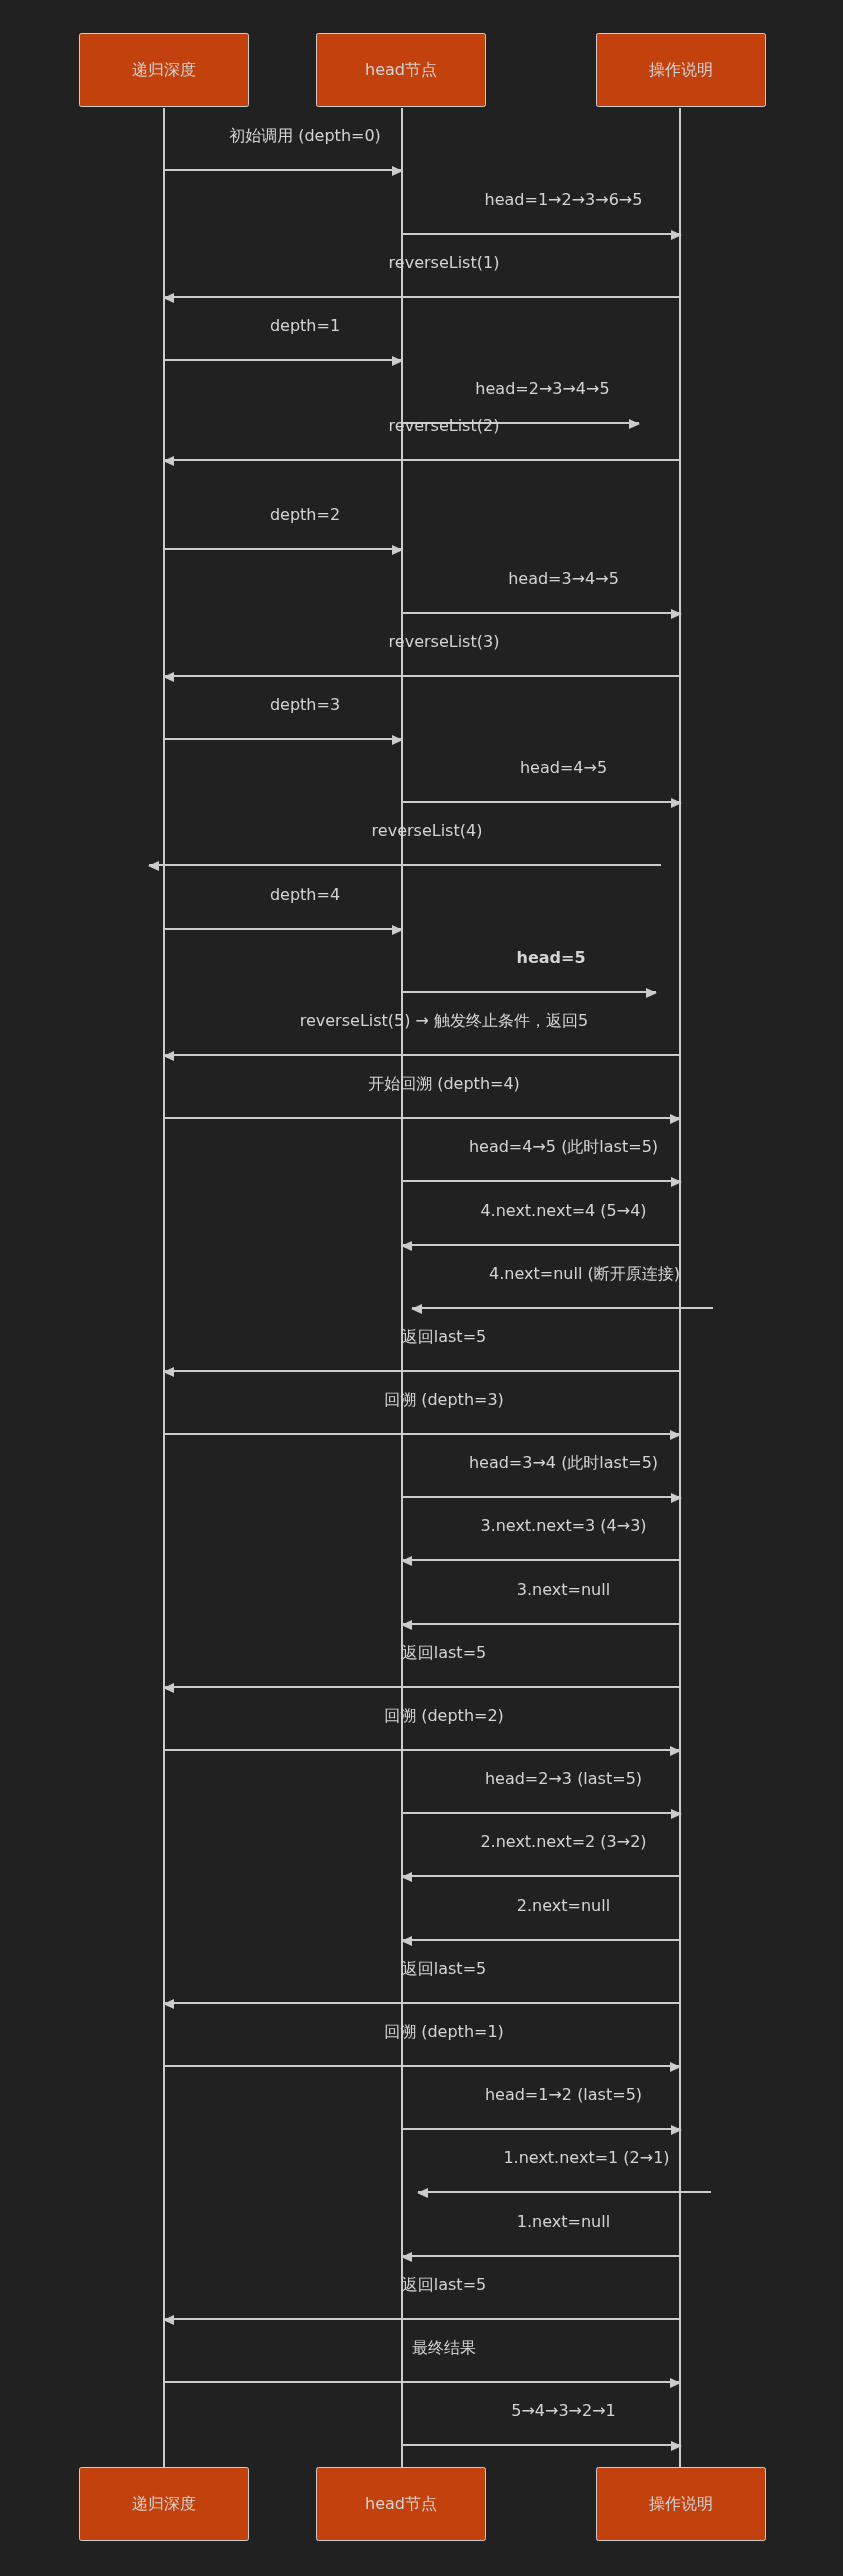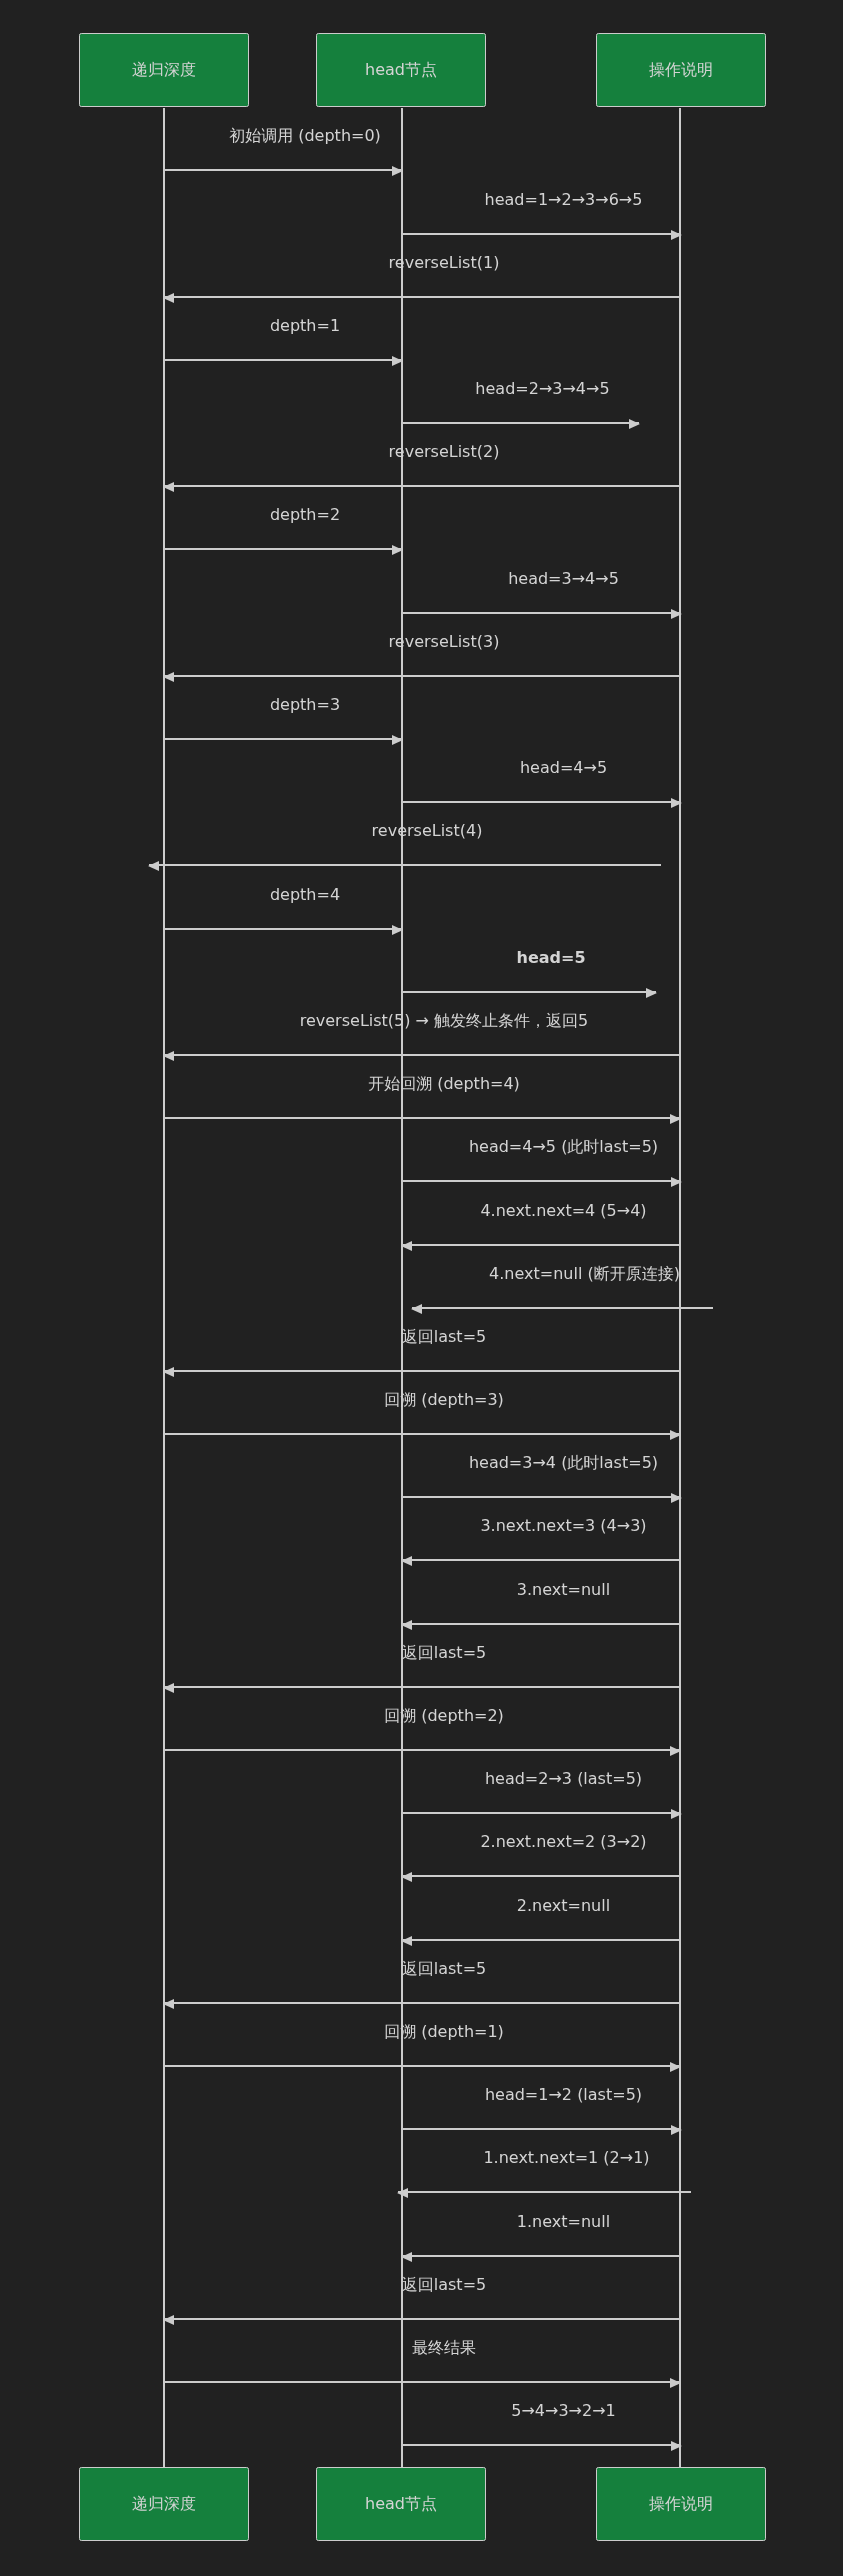--- a/index.html
+++ b/index.html
@@ -14,21 +14,21 @@
     overflow: hidden;
     font-family: "DejaVu Sans", "Liberation Sans", sans-serif;
     color: #d4d4d4;
   }
   .actor {
     position: absolute;
     width: 168px;
     height: 72px;
     border: 1.1px solid #cccccc;
     border-radius: 2.3px;
-    background: #15803d;
+    background: #c2410c;
     display: flex;
     align-items: center;
     justify-content: center;
     font-size: 16px;
     color: #d4d4d4;
     box-sizing: content-box;
   }
   .lifeline {
     position: absolute;
     width: 1.7px;
@@ -111,21 +111,21 @@
     <div class="msg right" style="left: 164px; width: 238px; top: 316px;">
       <div class="label">depth=1</div>
       <div class="line"></div>
       <div class="head"></div>
     </div>
     <div class="msg right" style="left: 402px; width: 237px; top: 379px;">
       <div class="label">head=2→3→4→5</div>
       <div class="line"></div>
       <div class="head"></div>
     </div>
-    <div class="msg left" style="left: 164px; width: 516px; top: 442px;">
+    <div class="msg left" style="left: 164px; width: 516px; top: 416px;">
       <div class="label">reverseList(2)</div>
       <div class="line"></div>
       <div class="head"></div>
     </div>
     <div class="msg right" style="left: 164px; width: 238px; top: 505px;">
       <div class="label">depth=2</div>
       <div class="line"></div>
       <div class="head"></div>
     </div>
     <div class="msg right" style="left: 402px; width: 279px; top: 569px;">
@@ -246,21 +246,21 @@
     <div class="msg right" style="left: 164px; width: 516px; top: 2022px;">
       <div class="label">回溯 (depth=1)</div>
       <div class="line"></div>
       <div class="head"></div>
     </div>
     <div class="msg right" style="left: 402px; width: 279px; top: 2085px;">
       <div class="label">head=1→2 (last=5)</div>
       <div class="line"></div>
       <div class="head"></div>
     </div>
-    <div class="msg left" style="left: 398px; width: 293px; top: 2148px;">
+    <div class="msg left" style="left: 418px; width: 293px; top: 2148px;">
       <div class="label">1.next.next=1 (2→1)</div>
       <div class="line"></div>
       <div class="head"></div>
     </div>
     <div class="msg left" style="left: 402px; width: 279px; top: 2212px;">
       <div class="label">1.next=null</div>
       <div class="line"></div>
       <div class="head"></div>
     </div>
     <div class="msg left" style="left: 164px; width: 516px; top: 2275px;">

